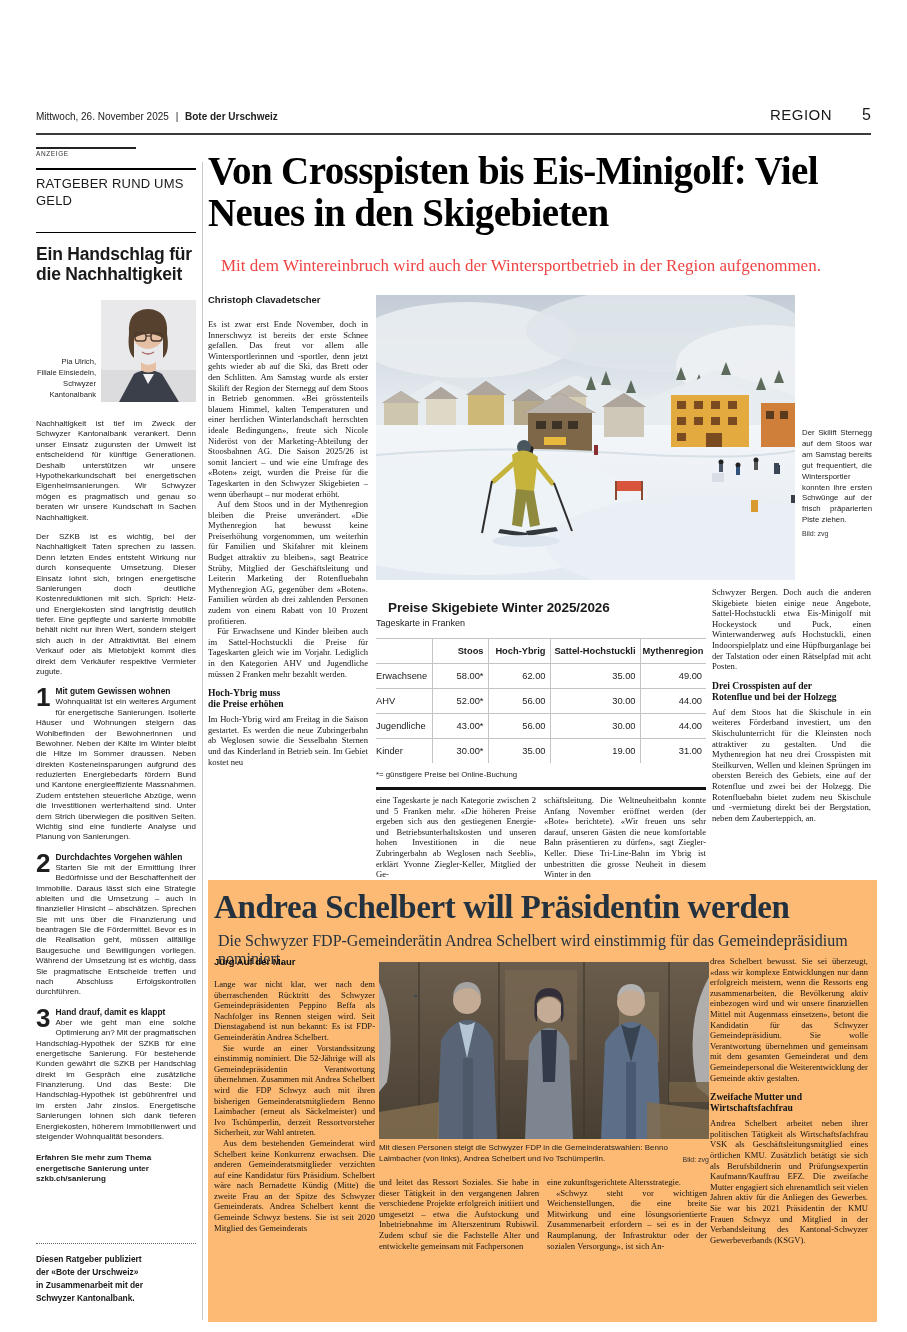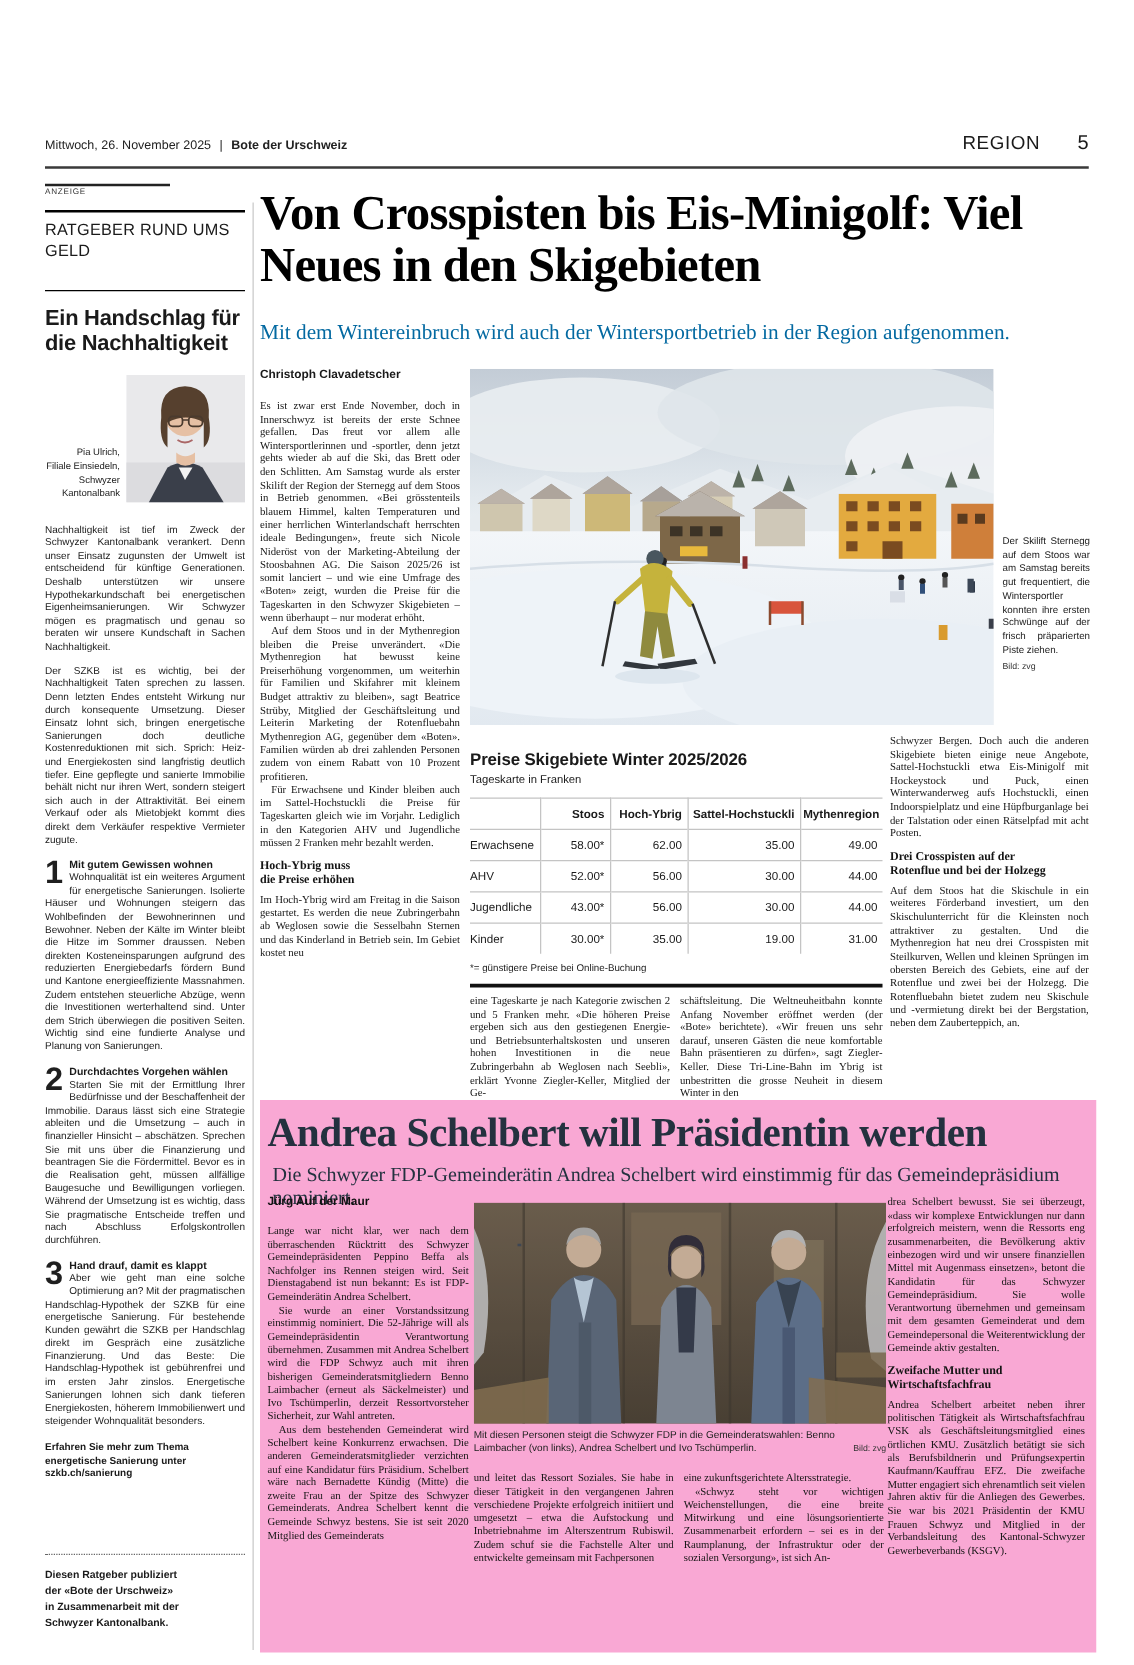--- a/index.html
+++ b/index.html
@@ -36,50 +36,50 @@
   .sb-item { margin-top:4px; margin-bottom:9px; }
   .sb-num { float:left; font-size:26px; font-weight:bold; line-height:21px; margin:1px 5px 0 0; color:#1f1f1f; }
   .sb-item-title { font-weight:bold; font-size:8.4px; }
   .sb-item-text { text-align:justify; }
   .sb-cta { font-weight:bold; margin-top:11px; }
   .sb-footer { margin-top:58px; border-top:1px dotted #666; padding-top:9px; font-weight:bold; font-size:8.4px; line-height:1.55; white-space:pre-line; }
 
   
   .a1 { left:208px; top:150px; width:663px; }
   .a1-head { font-family:"Liberation Serif", serif; font-weight:bold; font-size:39px; line-height:1.08; letter-spacing:-0.6px; color:#000; }
-  .a1-sub  { position:absolute; top:106px; font-family:"Liberation Serif", serif; font-size:17px; color:#0369a1; }
+  .a1-sub  { position:absolute; top:106px; font-family:"Liberation Serif", serif; font-size:17px; color:#ef4444;margin-left:13px; }
   .a1-author { position:absolute; top:144px; font-size:9.5px; font-weight:bold; }
 
   .serifcol { font-family:"Liberation Serif", serif; font-size:8.6px; line-height:10.6px; text-align:justify; color:#141414; }
   .serifcol p { margin:0; }
   .serifcol p.ind { text-indent:9px; }
   .subhead { font-family:"Liberation Serif", serif; font-weight:bold; font-size:9.6px; line-height:1.15; margin:8px 0 5px; white-space:pre-line; }
 
   .a1-col1 { position:absolute; left:0; top:169px; width:160px; }
   .a1-photo { position:absolute; left:168px; top:145px; width:419px; height:285px; overflow:hidden; }
   .a1-photocap { position:absolute; left:594px; top:278px; width:70px; font-size:7.8px; line-height:1.4; text-align:justify; color:#222; }
   .credit { font-size:7px; color:#333; margin-top:3px; }
 
   .a1-table { position:absolute; left:168px; top:450px; width:330px; }
-  .tbl-title { font-size:13.5px; font-weight:bold; letter-spacing:-0.1px; }
+  .tbl-title { font-size:13.5px; font-weight:bold; letter-spacing:-0.1px;margin-left:12px; }
   .tbl-sub { font-size:9px; margin:3px 0 10px; }
   table.prices { border-collapse:collapse; width:330px; table-layout:fixed; }
   table.prices th, table.prices td { font-size:9.3px; padding:7px 4px 7px 2px; border-top:1px solid #c4c4c4; text-align:right; white-space:nowrap; overflow:hidden; }
   table.prices th { font-weight:bold; }
   table.prices .lbl { text-align:left; padding-left:0; }
   table.prices th:not(:last-child), table.prices td:not(:last-child) { border-right:1px solid #c4c4c4; }
   .tbl-foot { font-size:7.8px; margin:7px 0 8px; }
   .tbl-bottom { height:2.5px; background:#111; }
 
   .a1-col2 { position:absolute; left:168px; top:645px; width:160px; }
   .a1-col3 { position:absolute; left:336px; top:645px; width:162px; }
   .a1-col4 { position:absolute; left:504px; top:437px; width:159px; }
 
   
-  .a2 { left:208px; top:880px; width:669px; height:442px; background:#f9a8d4; }
+  .a2 { left:208px; top:880px; width:669px; height:442px; background:#fdba74; }
   .a2-head { position:absolute; left:6px; top:9px; font-family:"Liberation Serif", serif; font-weight:bold; font-size:33px; letter-spacing:-0.4px; color:#24313f; }
   .a2-sub { position:absolute; left:10px; top:52px; font-family:"Liberation Serif", serif; font-size:16px; color:#24313f; }
   .a2-author { position:absolute; left:6px; top:76px; font-size:9.5px; font-weight:bold; color:#111; }
   .a2-col1 { position:absolute; left:6px; top:99px; width:161px; }
   .a2-photo { position:absolute; left:171px; top:82px; width:330px; height:177px; overflow:hidden; }
   .a2-cap { position:absolute; left:171px; top:263px; width:330px; font-size:8px; line-height:1.35; color:#222; }
   .a2-cap .credit { position:absolute; right:0; bottom:0; margin:0; }
   .a2-col2 { position:absolute; left:171px; top:297px; width:160px; }
   .a2-col3 { position:absolute; left:339px; top:297px; width:160px; }
   .a2-col4 { position:absolute; left:489px; top:76px; width:158px;margin-left:13px; }

